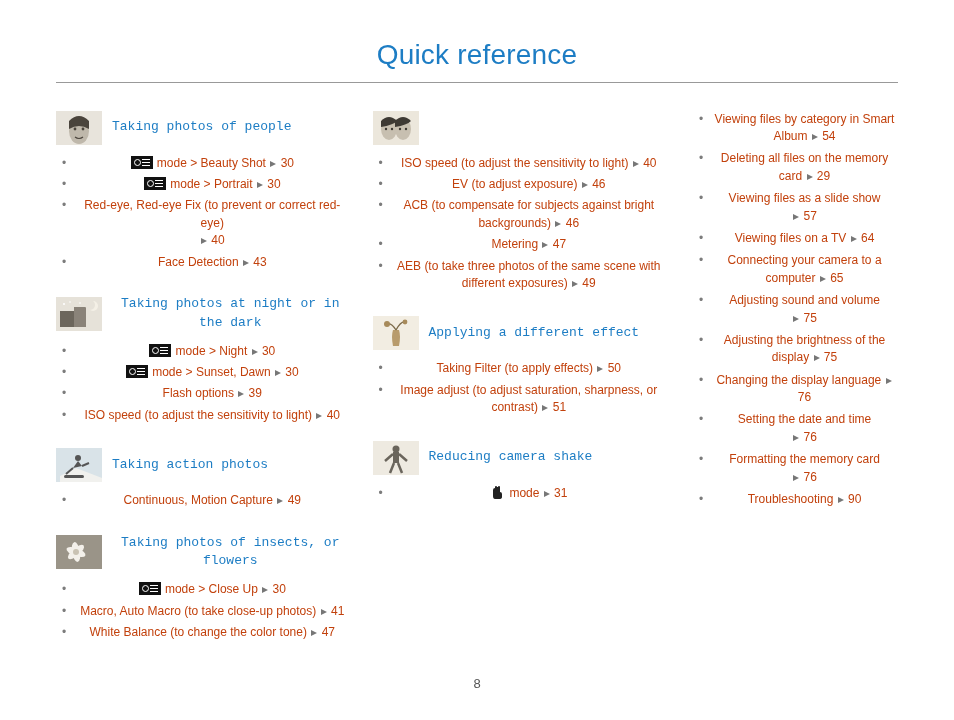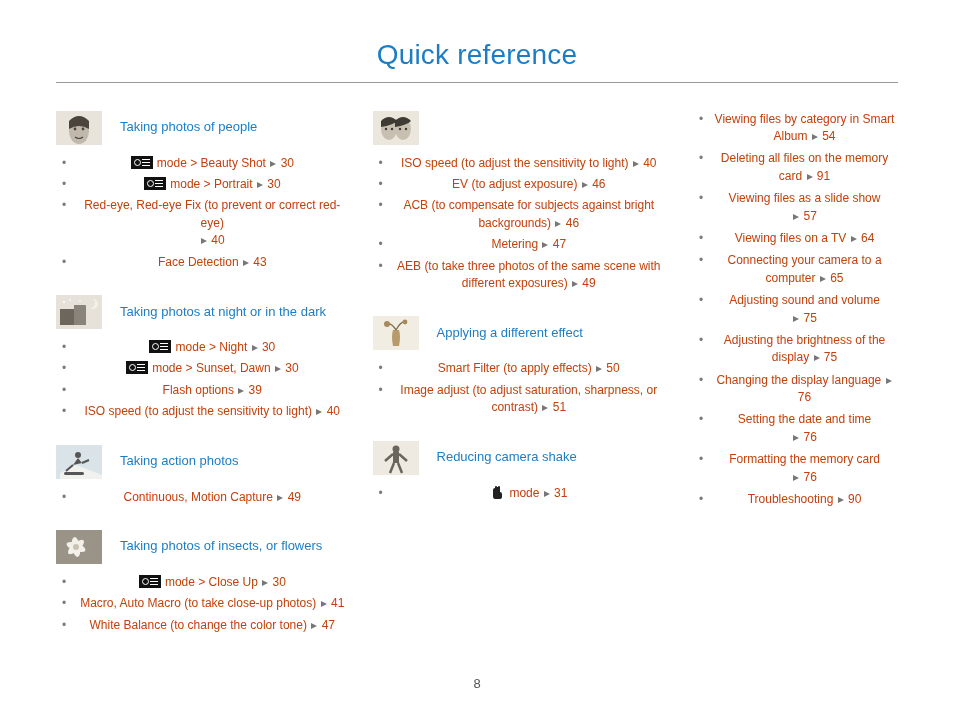--- a/index.html
+++ b/index.html
@@ -39,22 +39,23 @@
     padding-right: 24px;
   }
   .col-right {
     width: 210px;
     padding-left: 8px;
   }
   .section { margin-bottom: 24px; }
   .sec-head {
     display: flex;
     align-items: center;
-    gap: 18px;
+    gap: 10px;
     margin-bottom: 10px;
+    font-family: Liberation Mono, monospace;
   }
   .thumb {
     width: 46px;
     height: 34px;
     background: #d7d3cb;
     border-radius: 1px;
     display: flex;
     align-items: center;
     justify-content: center;
     color: #555;
@@ -289,21 +290,21 @@
                 <path d="M20 14 Q18 20 20 30 L26 30 Q28 20 26 14 Z" fill="#b89b6c"></path>
                 <path d="M23 14 Q18 6 14 8" stroke="#7b6a4a" fill="none" stroke-width="1.4"></path>
                 <circle cx="14" cy="8" r="3" fill="#a78a5a"></circle>
                 <path d="M23 14 Q28 5 32 6" stroke="#7b6a4a" fill="none" stroke-width="1.4"></path>
                 <circle cx="32" cy="6" r="2.4" fill="#a78a5a"></circle>
               </svg>
             </div>
             <div class="sec-title">Applying a different effect</div>
           </div>
           <ul class="items">
-            <li><span>Smart Filter (to apply effects) </span><span class="tri"><svg width="8" height="8">
+            <li><span>Taking Filter (to apply effects) </span><span class="tri"><svg width="8" height="8">
                   <polygon points="1,1 7,4 1,7" fill="#777"></polygon>
                 </svg></span> <span>50</span></li>
             <li><span>Image adjust (to adjust saturation, sharpness, or contrast) </span><span class="tri"><svg width="8" height="8">
                   <polygon points="1,1 7,4 1,7" fill="#777"></polygon>
                 </svg></span> <span>51</span></li>
           </ul>
         </div>
         <div class="section">
           <div class="sec-head">
             <div class="thumb">
@@ -326,21 +327,21 @@
           </ul>
         </div>
       </div>
     <div class="col-right">
       <ul class="items" id="right-list">
           <li><span>Viewing files by category in Smart Album </span><span class="tri"><svg width="8" height="8">
                 <polygon points="1,1 7,4 1,7" fill="#777"></polygon>
               </svg></span> <span>54</span></li>
           <li><span>Deleting all files on the memory card </span><span class="tri"><svg width="8" height="8">
                 <polygon points="1,1 7,4 1,7" fill="#777"></polygon>
-              </svg></span> <span>91</span></li>
+              </svg></span> <span>29</span></li>
           <li><span>Viewing files as a slide show </span><br><span class="tri"><svg width="8" height="8">
                 <polygon points="1,1 7,4 1,7" fill="#777"></polygon>
               </svg></span> <span>57</span></li>
           <li><span>Viewing files on a TV </span><span class="tri"><svg width="8" height="8">
                 <polygon points="1,1 7,4 1,7" fill="#777"></polygon>
               </svg></span> <span>64</span></li>
           <li><span>Connecting your camera to a computer </span><span class="tri"><svg width="8" height="8">
                 <polygon points="1,1 7,4 1,7" fill="#777"></polygon>
               </svg></span> <span>65</span></li>
           <li><span>Adjusting sound and volume </span><br><span class="tri"><svg width="8" height="8">

